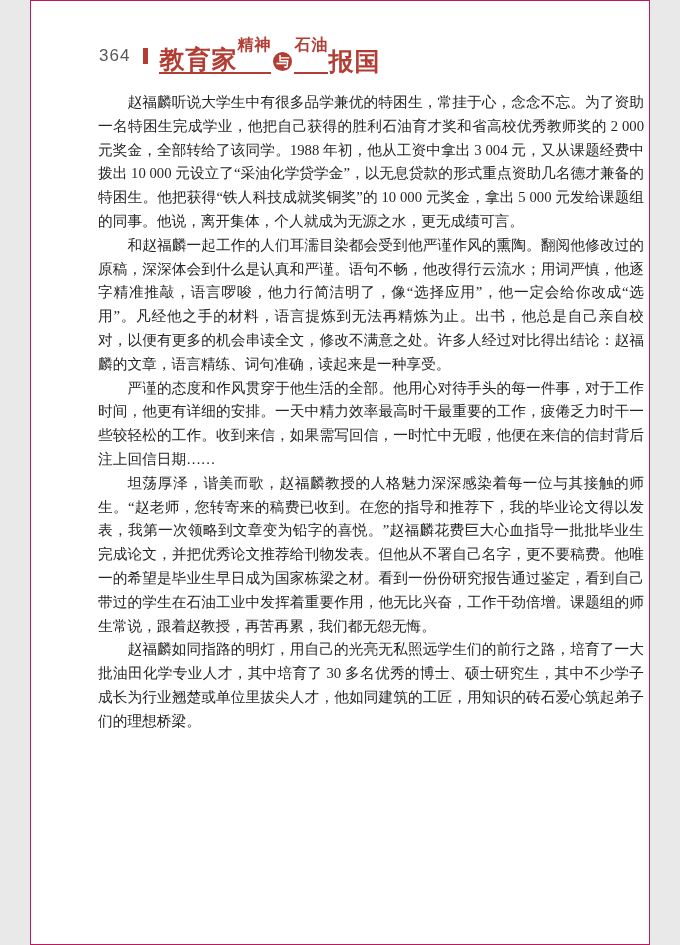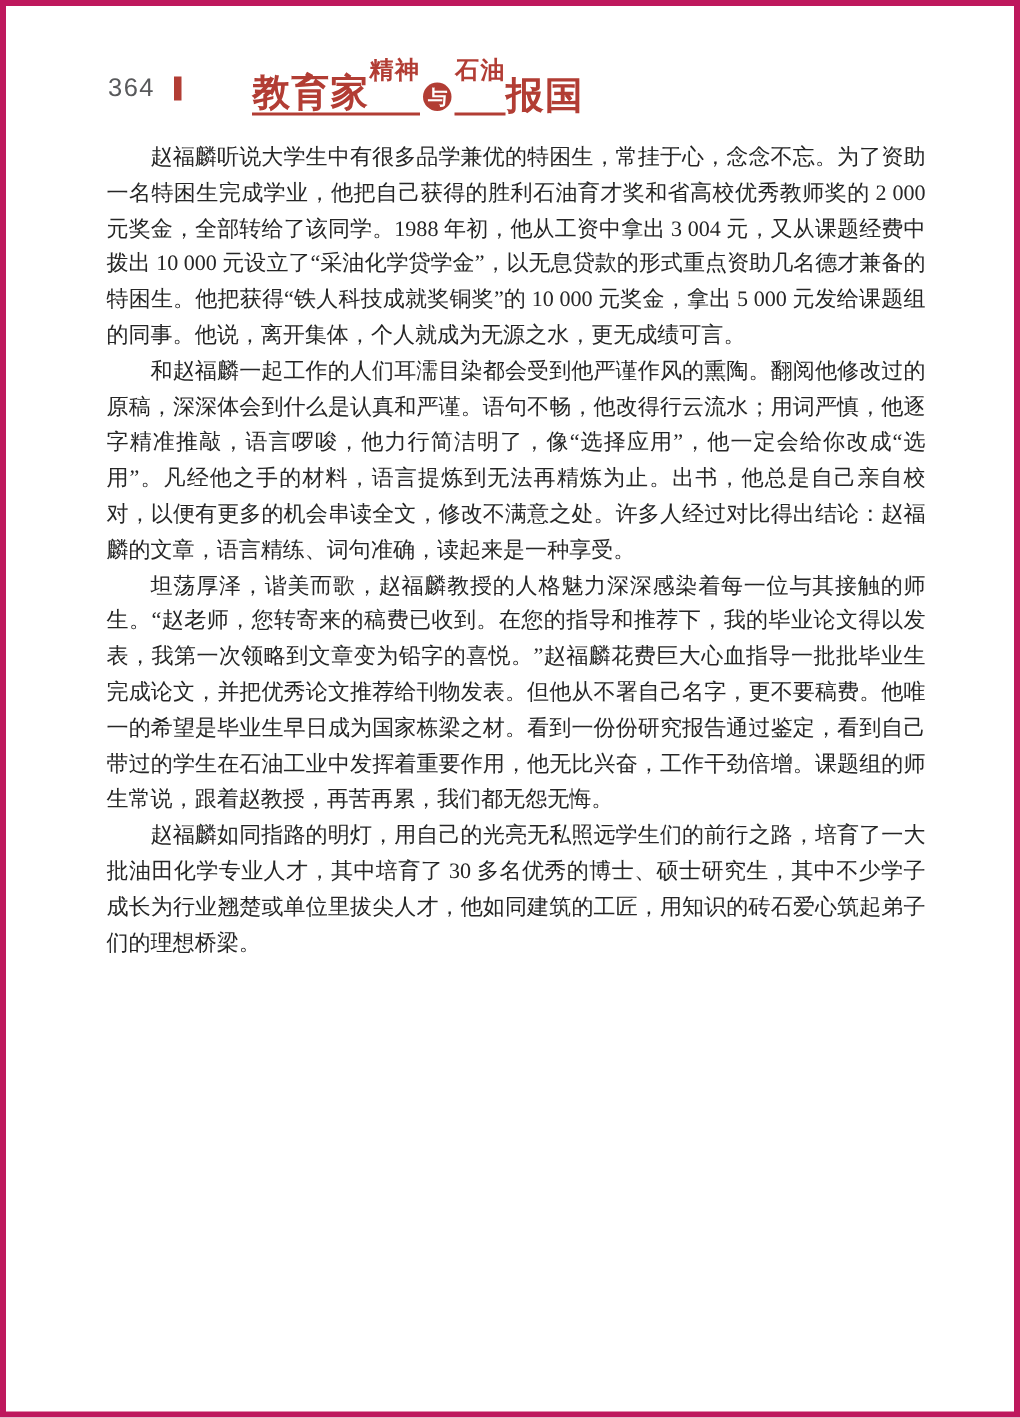--- a/index.html
+++ b/index.html
@@ -1,22 +1,22 @@
 <!DOCTYPE html>
 <html><head>
 <meta charset="utf-8">
 <style>
   html, body { margin: 0; padding: 0; background: #e9e9e9; }
   .page {
     position: relative;
-    width: 680px;
+    width: 620px;
     height: 945px;
     margin: 0 auto;
     background: #ffffff;
-    border: 4px solid #be185d;
+    border: 1px solid #be185d;
     box-sizing: border-box;
     overflow: hidden;
     font-family: "Liberation Serif", "DejaVu Serif", serif;
   }
   .header {
     position: absolute;
     top: 36px;
     left: 68px;
     display: flex;
     align-items: center;
@@ -33,21 +33,20 @@
     background: #b23d34;
     margin: 0 11px 0 13px;
   }
   .logo {
     display: flex;
     align-items: flex-end;
     color: #b23d34;
     font-weight: bold;
     line-height: 1;
     white-space: nowrap;
-    margin-left: 36px;
   }
   .logo .seg-big {
     font-size: 25px;
     letter-spacing: 1px;
   }
   .logo .seg-small {
     font-size: 16px;
     padding-bottom: 19px;
     letter-spacing: 1px;
   }
@@ -96,17 +95,18 @@
       <span class="seg-small underlined">精神</span>
       <span class="yu-circle">与</span>
       <span class="seg-small underlined">石油</span>
       <span class="seg-big">报国</span>
     </div>
   </div>
 
   <div class="content">
     <p>赵福麟听说大学生中有很多品学兼优的特困生，常挂于心，念念不忘。为了资助一名特困生完成学业，他把自己获得的胜利石油育才奖和省高校优秀教师奖的 2 000 元奖金，全部转给了该同学。1988 年初，他从工资中拿出 3 004 元，又从课题经费中拨出 10 000 元设立了“采油化学贷学金”，以无息贷款的形式重点资助几名德才兼备的特困生。他把获得“铁人科技成就奖铜奖”的 10 000 元奖金，拿出 5 000 元发给课题组的同事。他说，离开集体，个人就成为无源之水，更无成绩可言。</p>
     <p>和赵福麟一起工作的人们耳濡目染都会受到他严谨作风的熏陶。翻阅他修改过的原稿，深深体会到什么是认真和严谨。语句不畅，他改得行云流水；用词严慎，他逐字精准推敲，语言啰唆，他力行简洁明了，像“选择应用”，他一定会给你改成“选用”。凡经他之手的材料，语言提炼到无法再精炼为止。出书，他总是自己亲自校对，以便有更多的机会串读全文，修改不满意之处。许多人经过对比得出结论：赵福麟的文章，语言精练、词句准确，读起来是一种享受。</p>
+    <p>严谨的态度和作风贯穿于他生活的全部。他用心对待手头的每一件事，对于工作时间，他更有详细的安排。一天中精力效率最高时干最重要的工作，疲倦乏力时干一些较轻松的工作。收到来信，如果需写回信，一时忙中无暇，他便在来信的信封背后注上回信日期……</p>
     <p>坦荡厚泽，谐美而歌，赵福麟教授的人格魅力深深感染着每一位与其接触的师生。“赵老师，您转寄来的稿费已收到。在您的指导和推荐下，我的毕业论文得以发表，我第一次领略到文章变为铅字的喜悦。”赵福麟花费巨大心血指导一批批毕业生完成论文，并把优秀论文推荐给刊物发表。但他从不署自己名字，更不要稿费。他唯一的希望是毕业生早日成为国家栋梁之材。看到一份份研究报告通过鉴定，看到自己带过的学生在石油工业中发挥着重要作用，他无比兴奋，工作干劲倍增。课题组的师生常说，跟着赵教授，再苦再累，我们都无怨无悔。</p>
     <p>赵福麟如同指路的明灯，用自己的光亮无私照远学生们的前行之路，培育了一大批油田化学专业人才，其中培育了 30 多名优秀的博士、硕士研究生，其中不少学子成长为行业翘楚或单位里拔尖人才，他如同建筑的工匠，用知识的砖石爱心筑起弟子们的理想桥梁。</p>
   </div>
 
 </div>
 
 </body></html>

